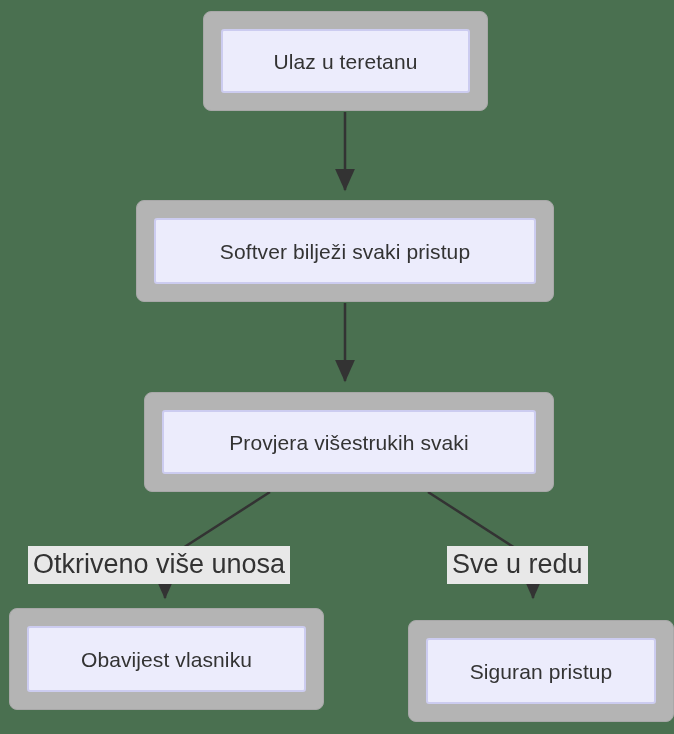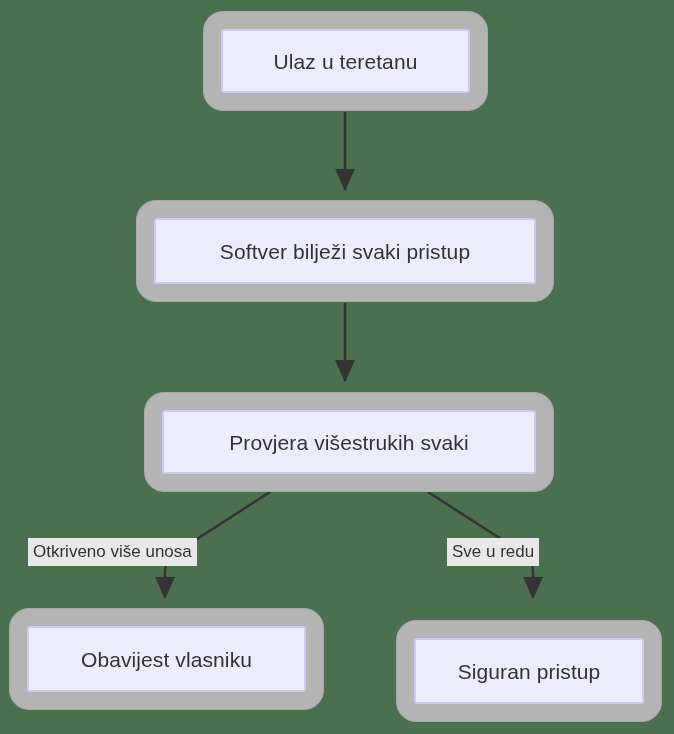--- a/index.html
+++ b/index.html
@@ -28,21 +28,21 @@
     width: 674px;
     height: 734px;
   }
 
   
   .node {
     position: absolute;
     box-sizing: border-box;
     background: #b4b4b4;
     border: 1px solid #a8a8a8;
-    border-radius: 20px;
+    border-radius: 8px;
     padding: 17px;
     display: flex;
     align-items: center;
     justify-content: center;
   }
   .node-inner {
     box-sizing: border-box;
     width: 100%;
     height: 100%;
     background: #ececfc;
@@ -58,32 +58,33 @@
     line-height: 1;
     white-space: nowrap;
     letter-spacing: 0.1px;
   }
 
   
   #node-entry      { left: 203px; top: 11px;  width: 285px; height: 100px; }
   #node-log        { left: 136px; top: 200px; width: 418px; height: 102px; }
   #node-check      { left: 144px; top: 392px; width: 410px; height: 100px; }
   #node-notify     { left: 9px;   top: 608px; width: 315px; height: 102px; }
-  #node-secure     { left: 396px; top: 620px; width: 266px; height: 102px; }
+  #node-secure     { left: 408px; top: 620px; width: 266px; height: 102px; }
 
   
   .edge-label {
     position: absolute;
     background: #e8e8e8;
     color: #333333;
-    font-size: 17px;
+    font-size: 27px;
     line-height: 1;
     white-space: nowrap;
     padding: 5px 5px 6px 5px;
     box-sizing: border-box;
+    margin-top: 8px;
   }
   #edge-label-left  { left: 28px;  top: 538px; }
   #edge-label-right { left: 447px; top: 538px; }
 </style>
 </head>
 <body>
 
 <div id="diagram">
 
   <svg id="edge-layer" viewBox="0 0 674 734" xmlns="http://www.w3.org/2000/svg">

